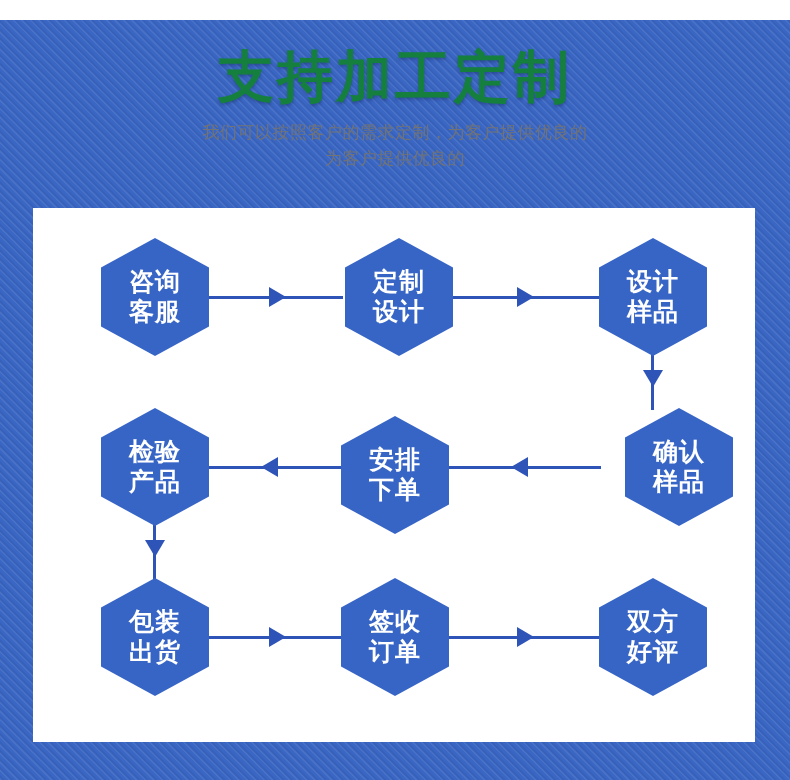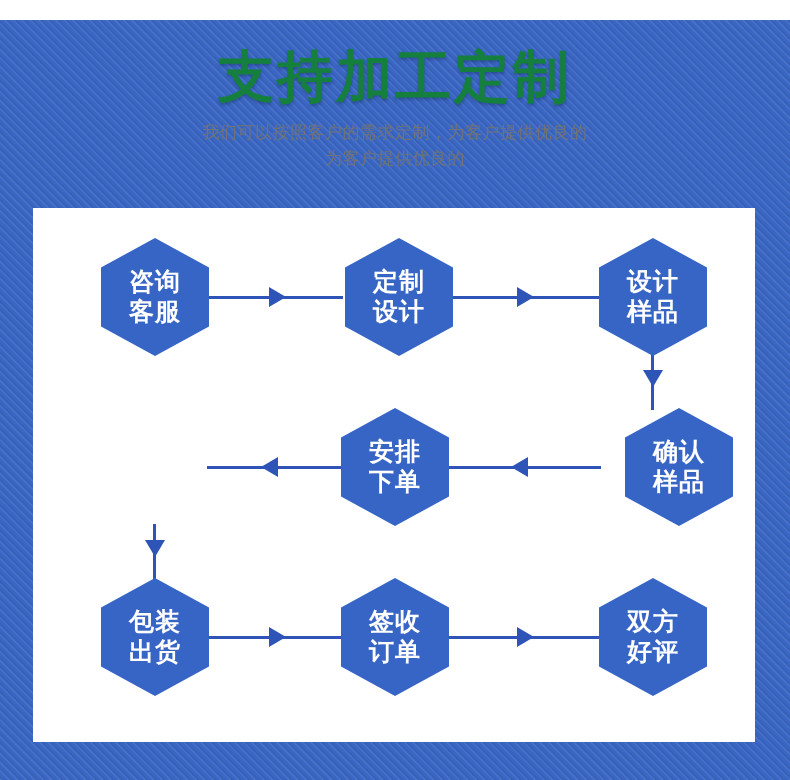--- a/index.html
+++ b/index.html
@@ -111,21 +111,21 @@
     font-family: "DejaVu Sans", "Liberation Sans", sans-serif;
     z-index: 3;
   }
   .hex .l1, .hex .l2 { display: block; }
 
   
   #node-r1c1 { left: 68px;  top: 30px; }
   #node-r1c2 { left: 312px; top: 30px; }
   #node-r1c3 { left: 566px; top: 30px; }
   #node-r2c1 { left: 68px;  top: 200px; }
-  #node-r2c2 { left: 308px; top: 200px; }
+  #node-r2c2 { left: 308px; top: 208px; }
   #node-r2c3 { left: 592px; top: 200px; }
   #node-r3c1 { left: 68px;  top: 370px; }
   #node-r3c2 { left: 308px; top: 370px; }
   #node-r3c3 { left: 566px; top: 370px; }
 
   
   .conn {
     position: absolute;
     z-index: 1;
   }
@@ -230,20 +230,24 @@
       <div class="hex" id="node-r1c2">
         <span class="l1">定制</span>
         <span class="l2">设计</span>
       </div>
 
       <div class="hex" id="node-r1c3">
         <span class="l1">设计</span>
         <span class="l2">样品</span>
       </div>
 
+      <div class="hex" id="node-r2c1">
+        <span class="l1">检验</span>
+        <span class="l2">产品</span>
+      </div>
 
       <div class="hex" id="node-r2c2">
         <span class="l1">安排</span>
         <span class="l2">下单</span>
       </div>
 
       <div class="hex" id="node-r2c3">
         <span class="l1">确认</span>
         <span class="l2">样品</span>
       </div>

